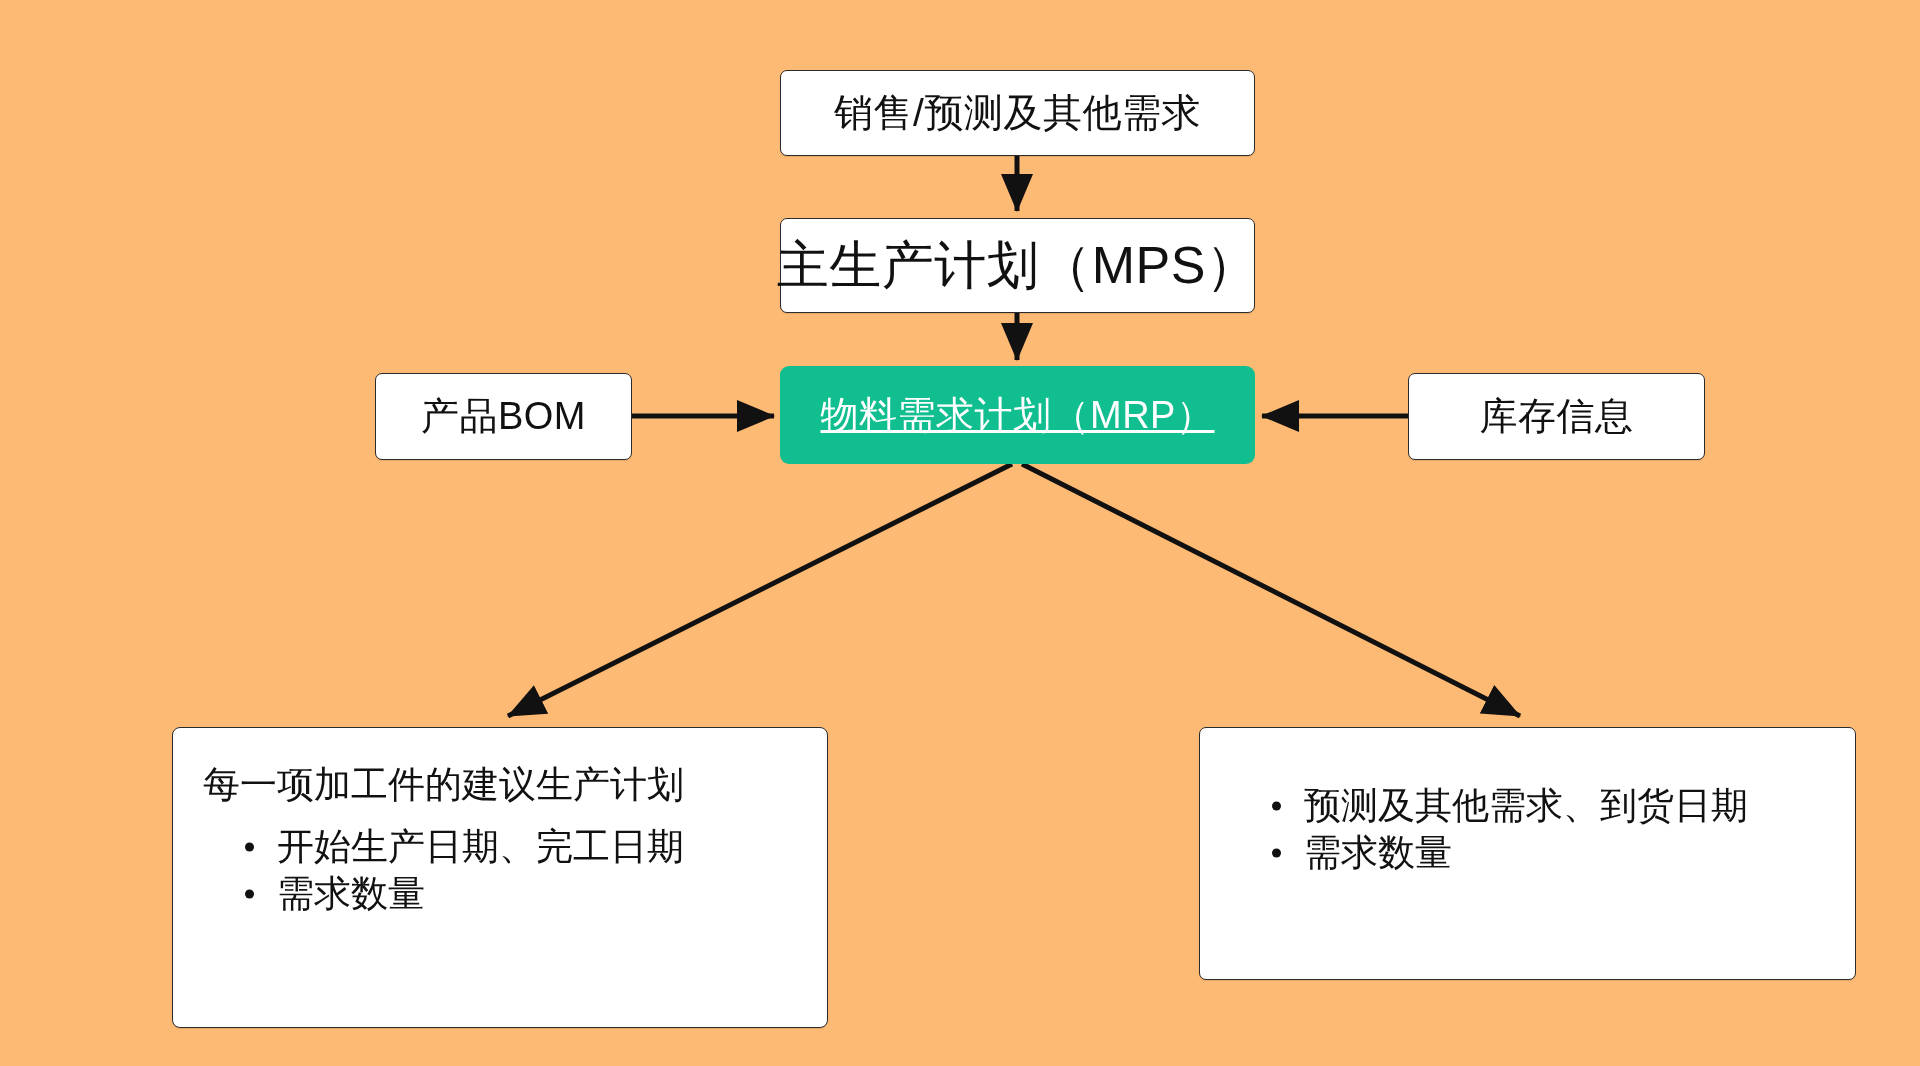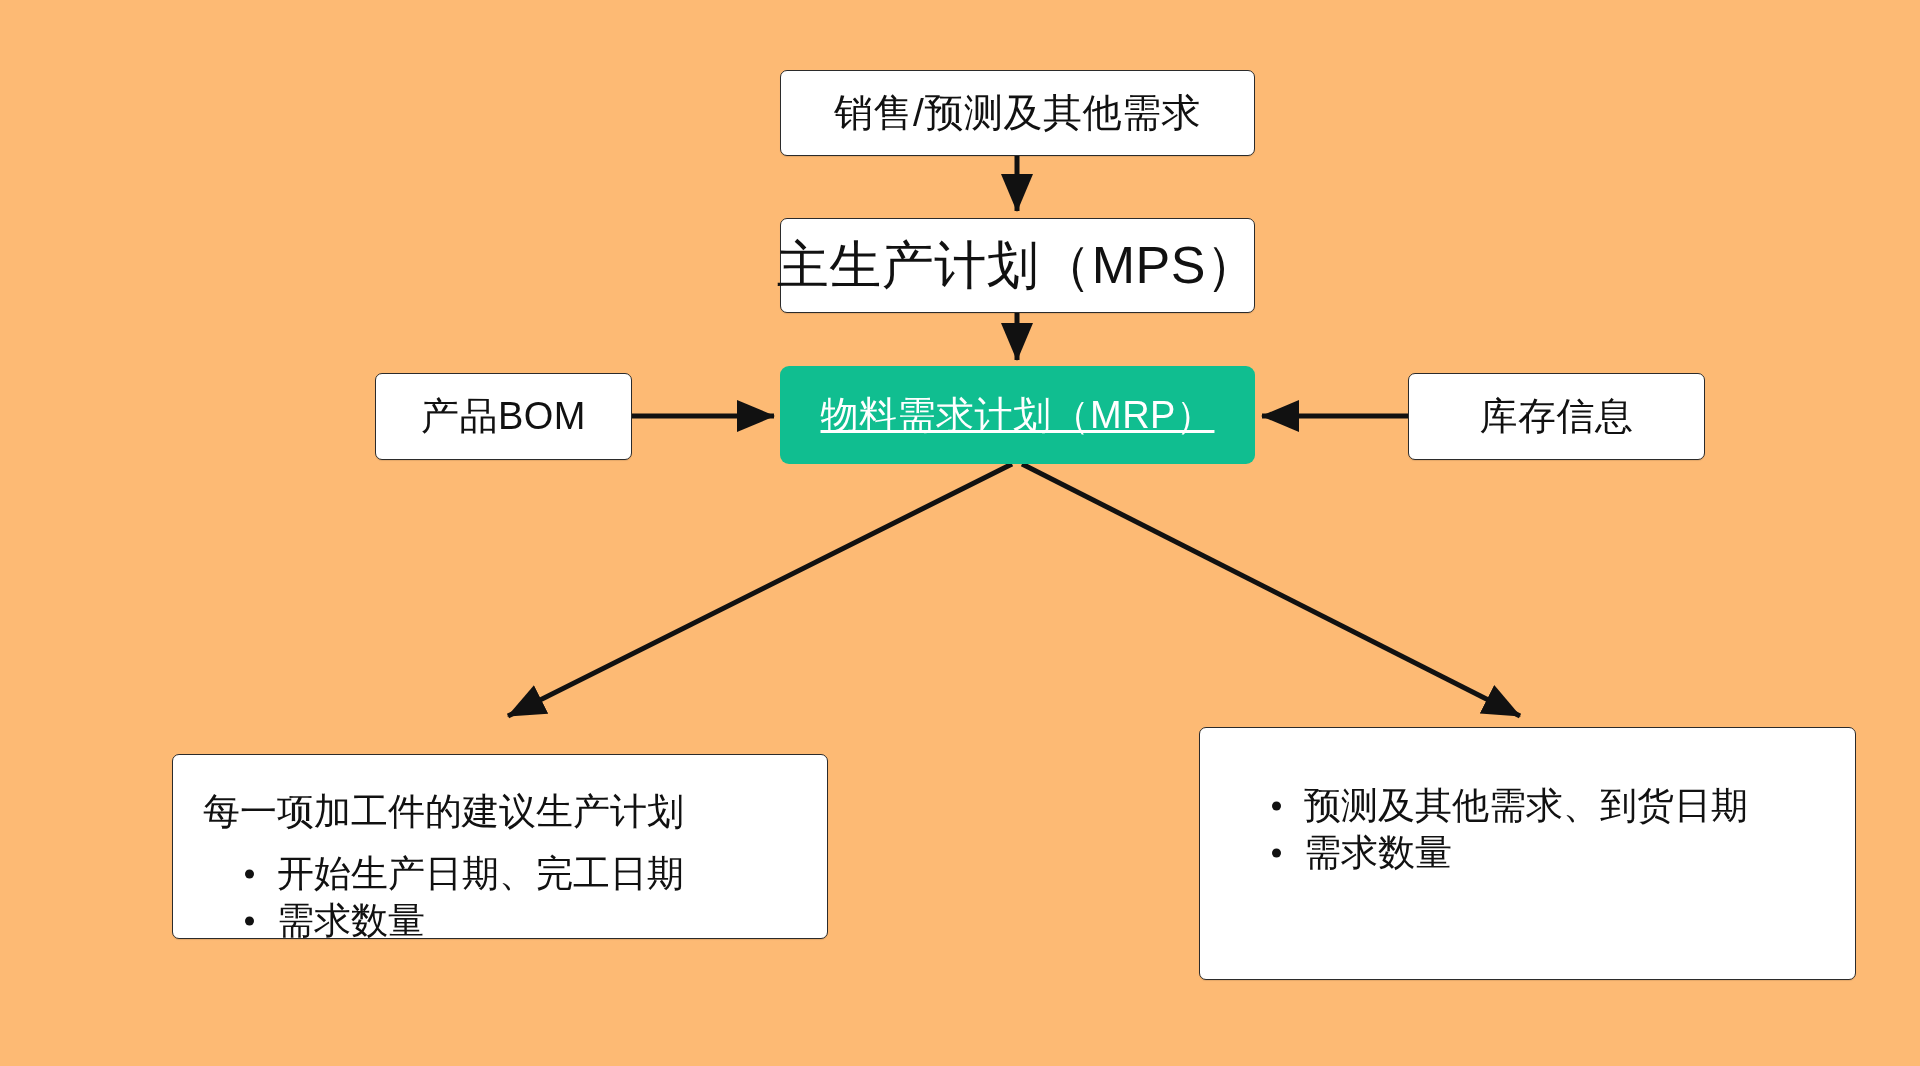--- a/index.html
+++ b/index.html
@@ -85,22 +85,22 @@
     border: 1.6px solid #2b2b2b;
     border-radius: 7px;
     box-shadow: 0 1px 1px rgba(0,0,0,0.10);
     display: flex;
     flex-direction: column;
     justify-content: flex-start;
     padding: 38px 0 0 30px;
     color: #111111;
   }
   #node-make {
-    left: 172px; top: 754px;
-    width: 656px; height: 185px;
+    left: 172px; top: 727px;
+    width: 656px; height: 301px; border-radius: 8px;
   }
   #node-buy {
     left: 1199px; top: 727px;
     width: 657px; height: 253px;
   }
   .out-title {
     font-size: 37px;
     line-height: 1.0;
     margin: 0 0 4px 0;
     white-space: nowrap;

